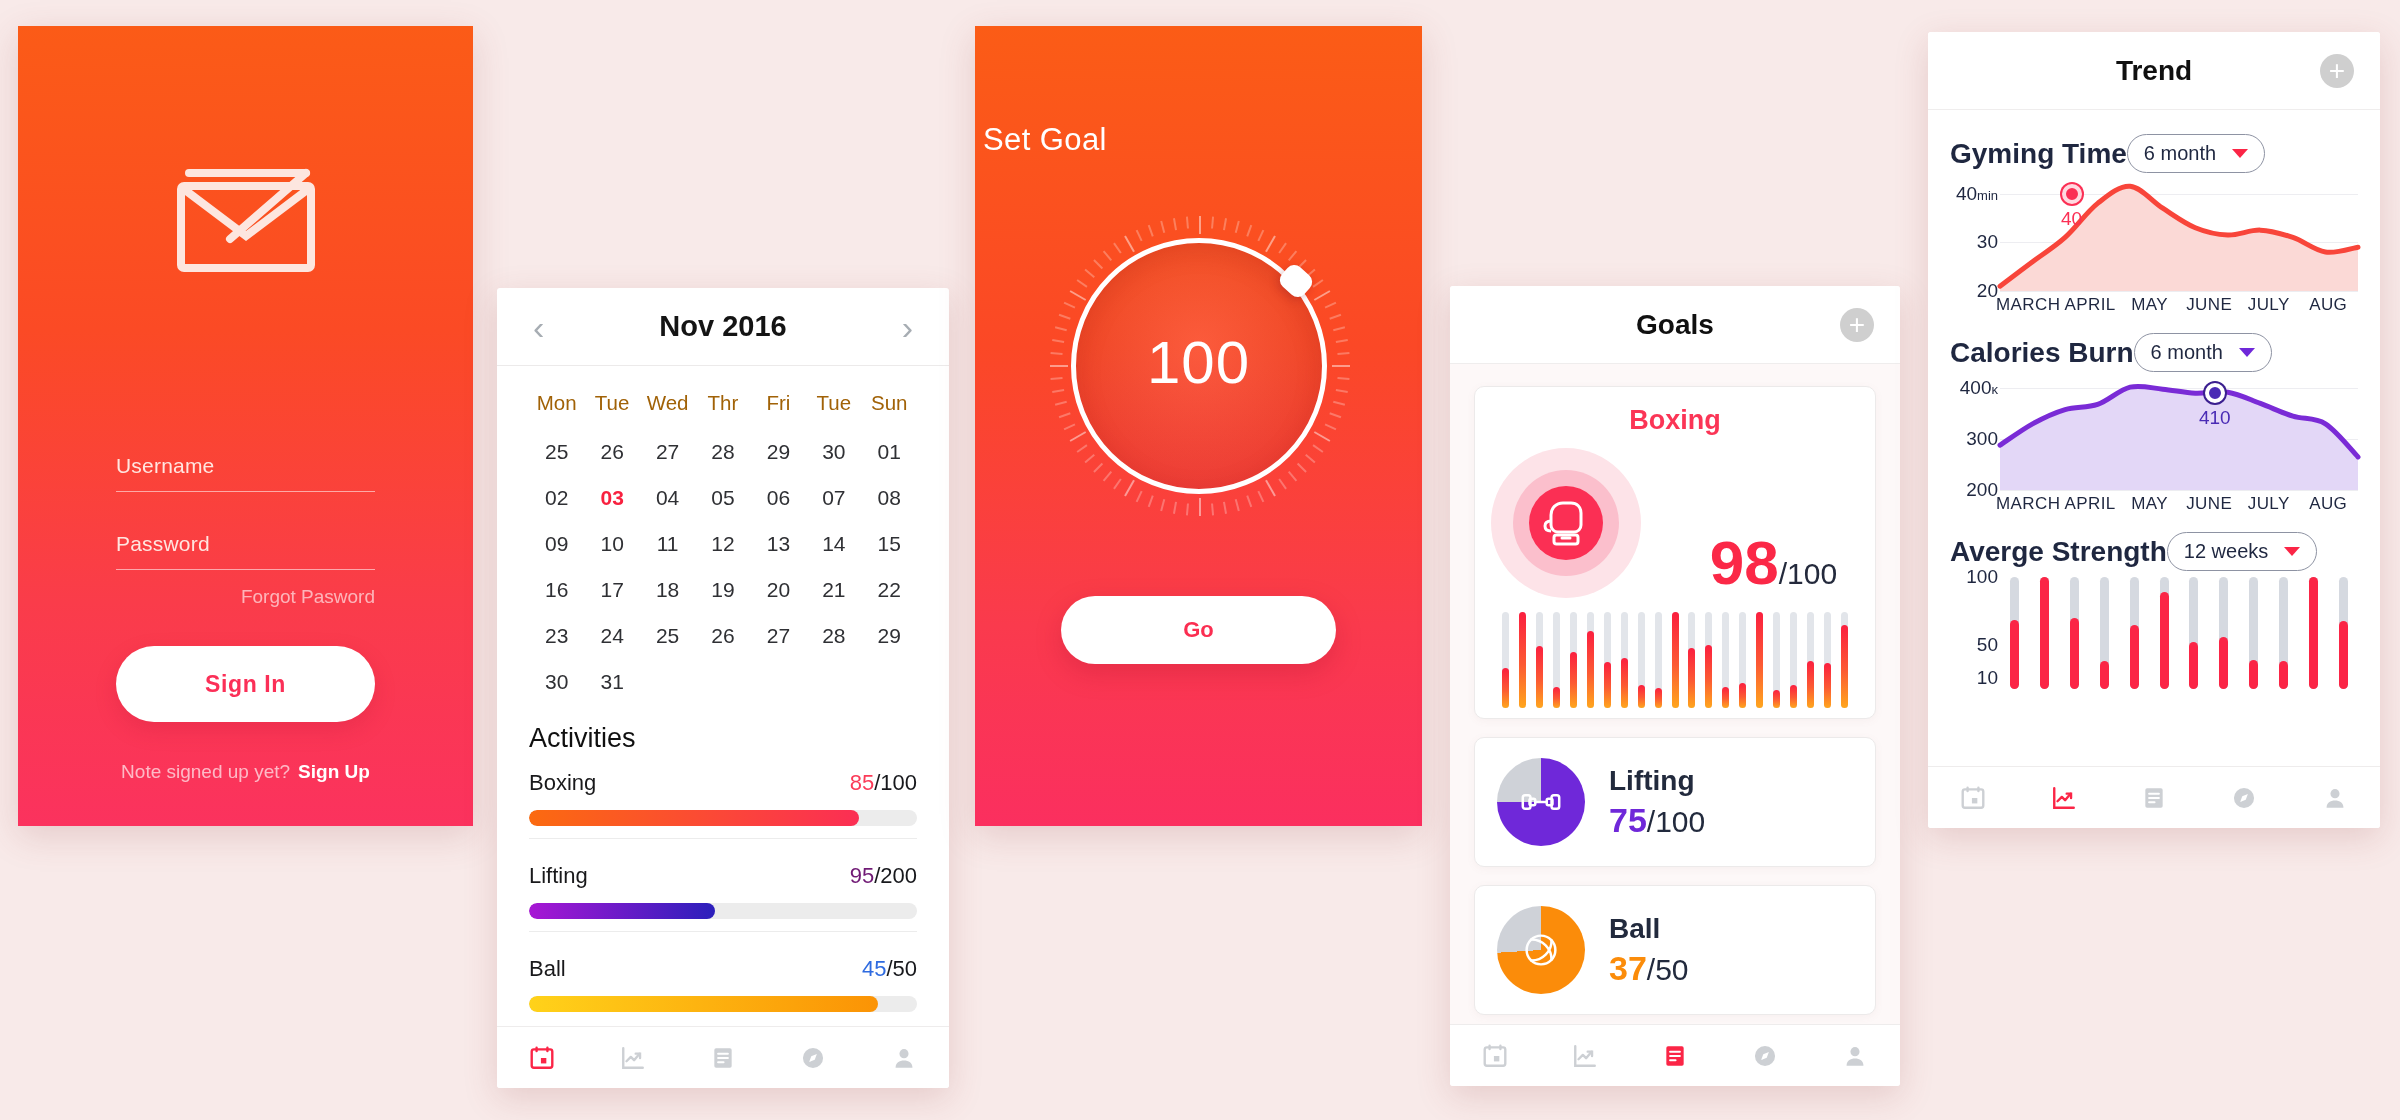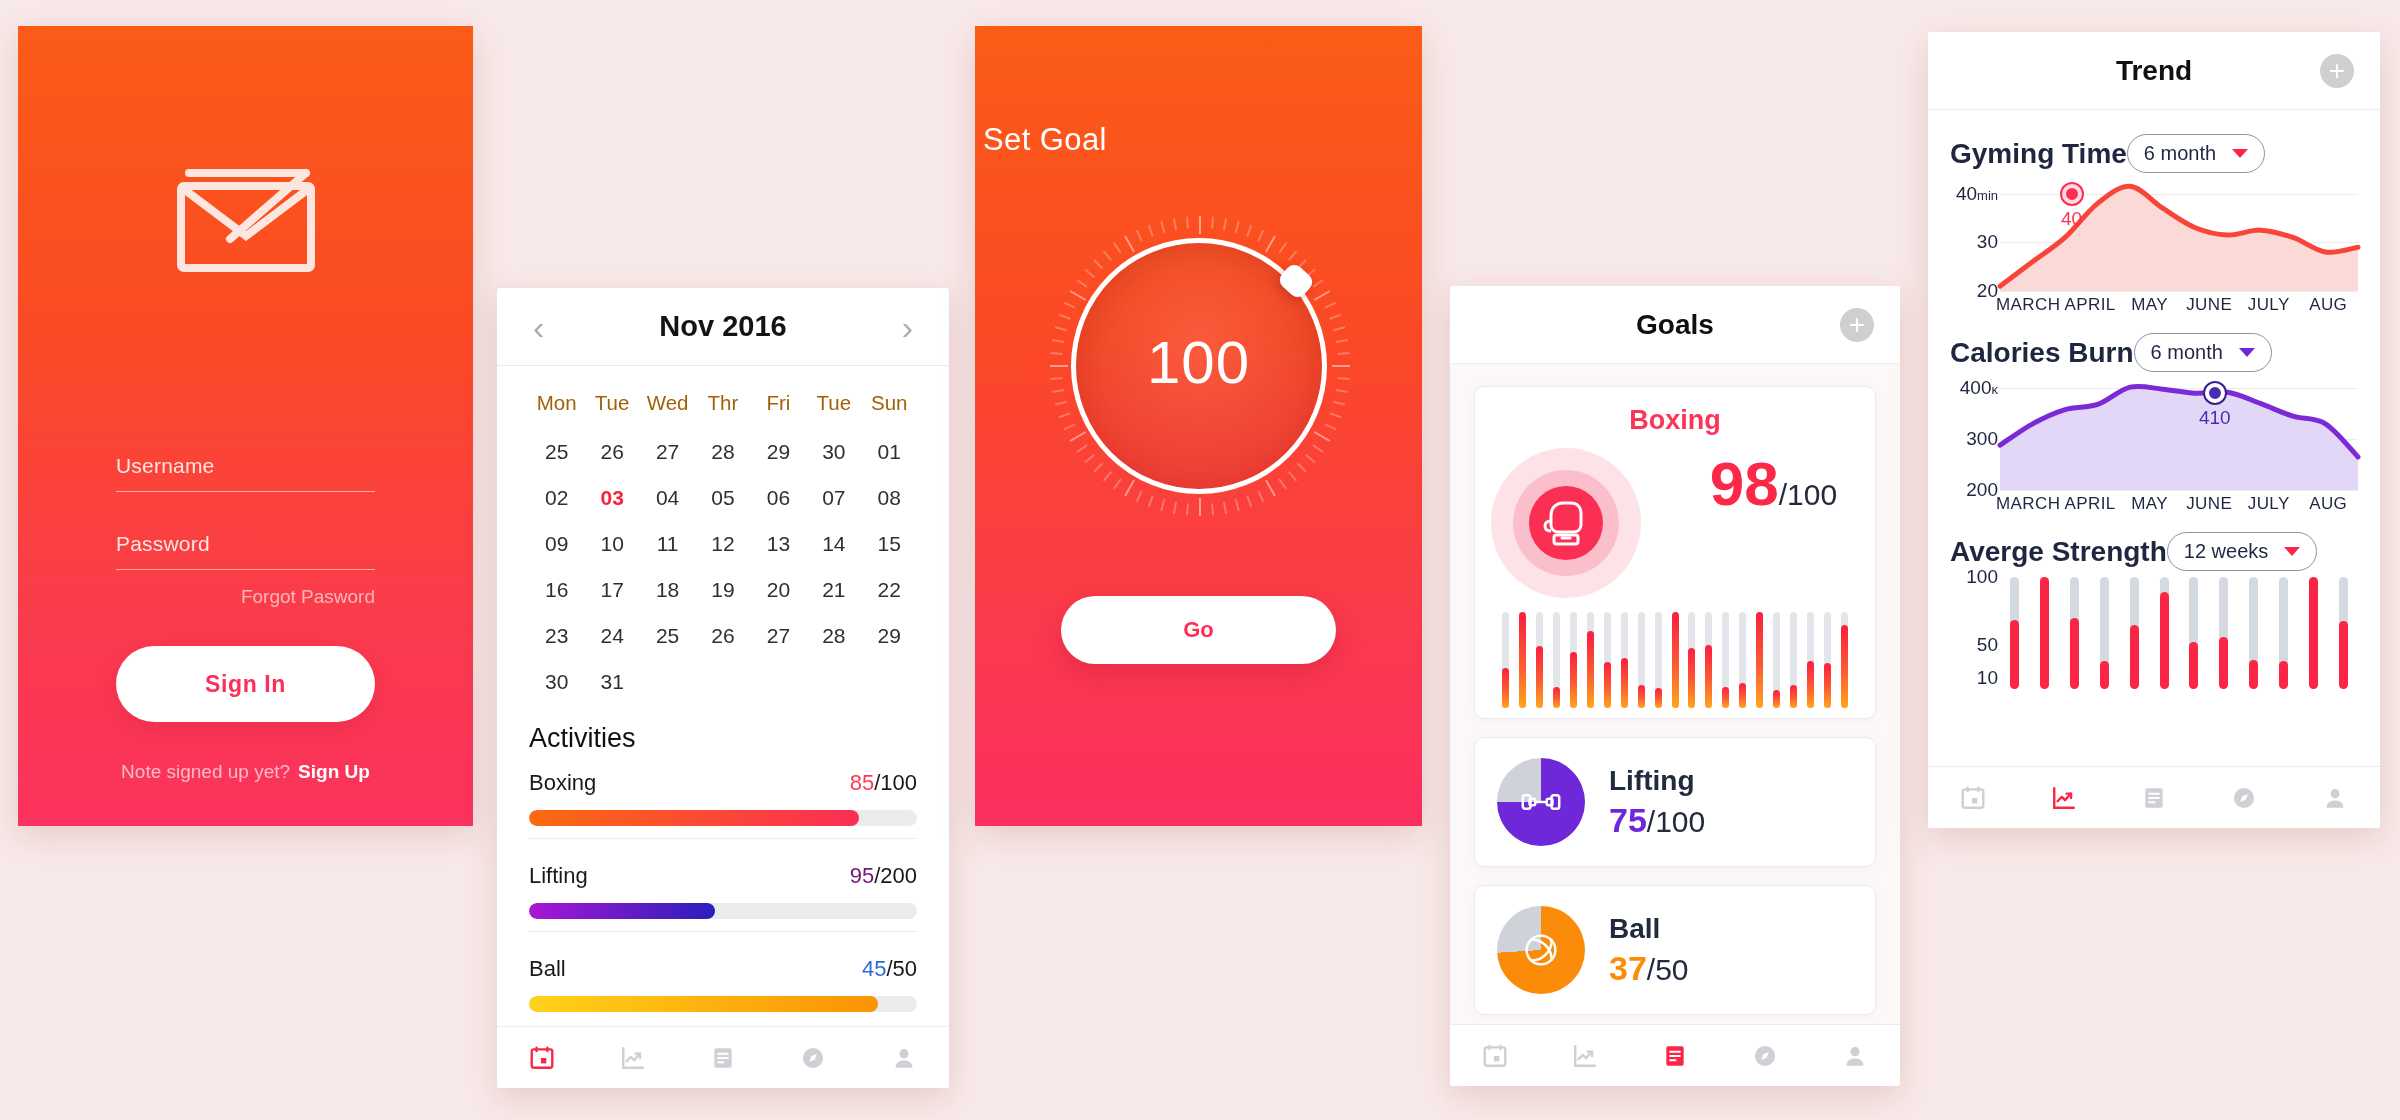--- a/index.html
+++ b/index.html
@@ -116,21 +116,21 @@
     width:34px; height:34px; border-radius:50%; background:#cfcfcf; cursor:pointer;
     display:flex; align-items:center; justify-content:center; color:#fff; font-size:28px; line-height:0;
   }
   .g-body { padding:22px 24px; }
   .card {
     background:#fff; border:1px solid #eceaea; border-radius:10px;
     box-shadow:0 2px 8px rgba(160,100,100,.06); margin-bottom:18px;
   }
   .boxing-card { padding:18px 16px 10px 16px; }
   .boxing-card .ttl { text-align:center; color:#fb3556; font-size:27px; font-weight:bold; margin-bottom:12px; }
-  .boxing-row { display:flex; align-items:flex-start;gap:47px; }
+  .boxing-row { display:flex; align-items:flex-end;gap:47px; }
   .glow-icon { position:relative; width:150px; height:150px; flex:0 0 150px; }
   .glow-icon .g1 { position:absolute; inset:0; border-radius:50%; background:#fde3e8; }
   .glow-icon .g2 { position:absolute; inset:22px; border-radius:50%; background:#fbbfcc; }
   .glow-icon .g3 { position:absolute; inset:38px; border-radius:50%; background:#fb2f54; display:flex; align-items:center; justify-content:center; }
   .big-score { flex:1; text-align:center; }
   .big-score .n { font-size:62px; font-weight:bold; color:#fb2847; }
   .big-score .d { font-size:30px; color:#242a3c; }
   .minibars { display:flex; align-items:flex-end; gap:0; height:110px; padding:14px 6px 0 6px; border-top:0;}
   .mb { flex:1; display:flex; justify-content:center; align-items:flex-end; height:100%; position:relative; }
   .mb .trk { position:absolute; bottom:0; width:7px; height:100%; background:#e2e5ea; border-radius:4px; }

